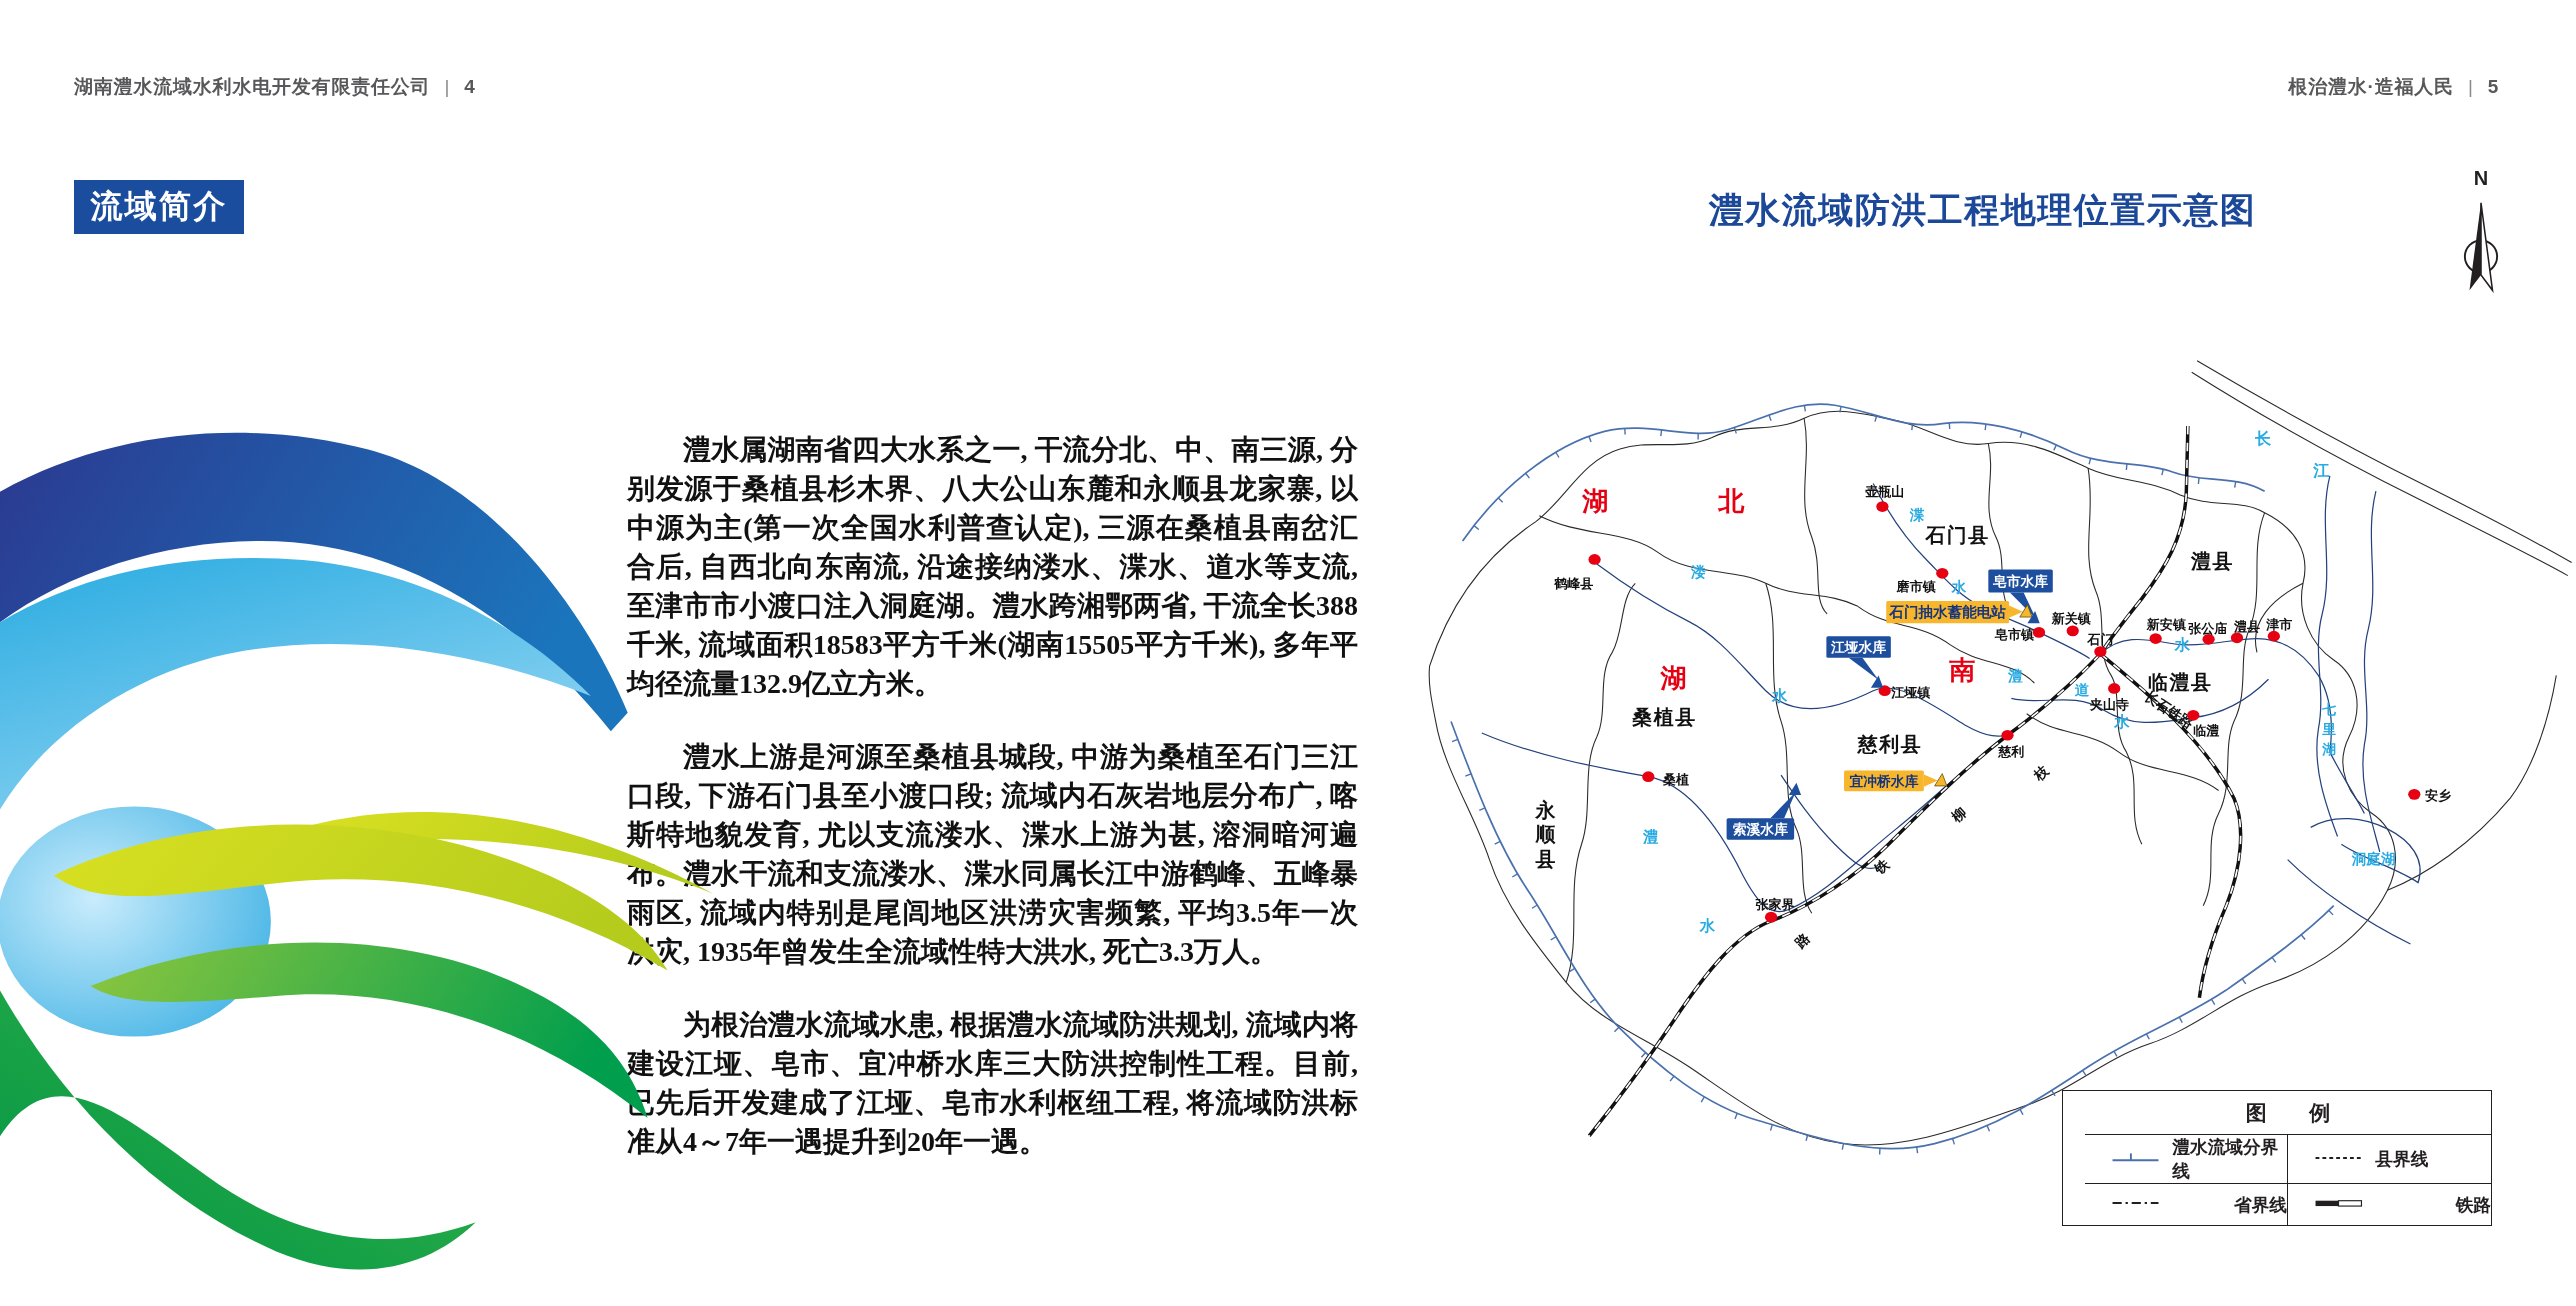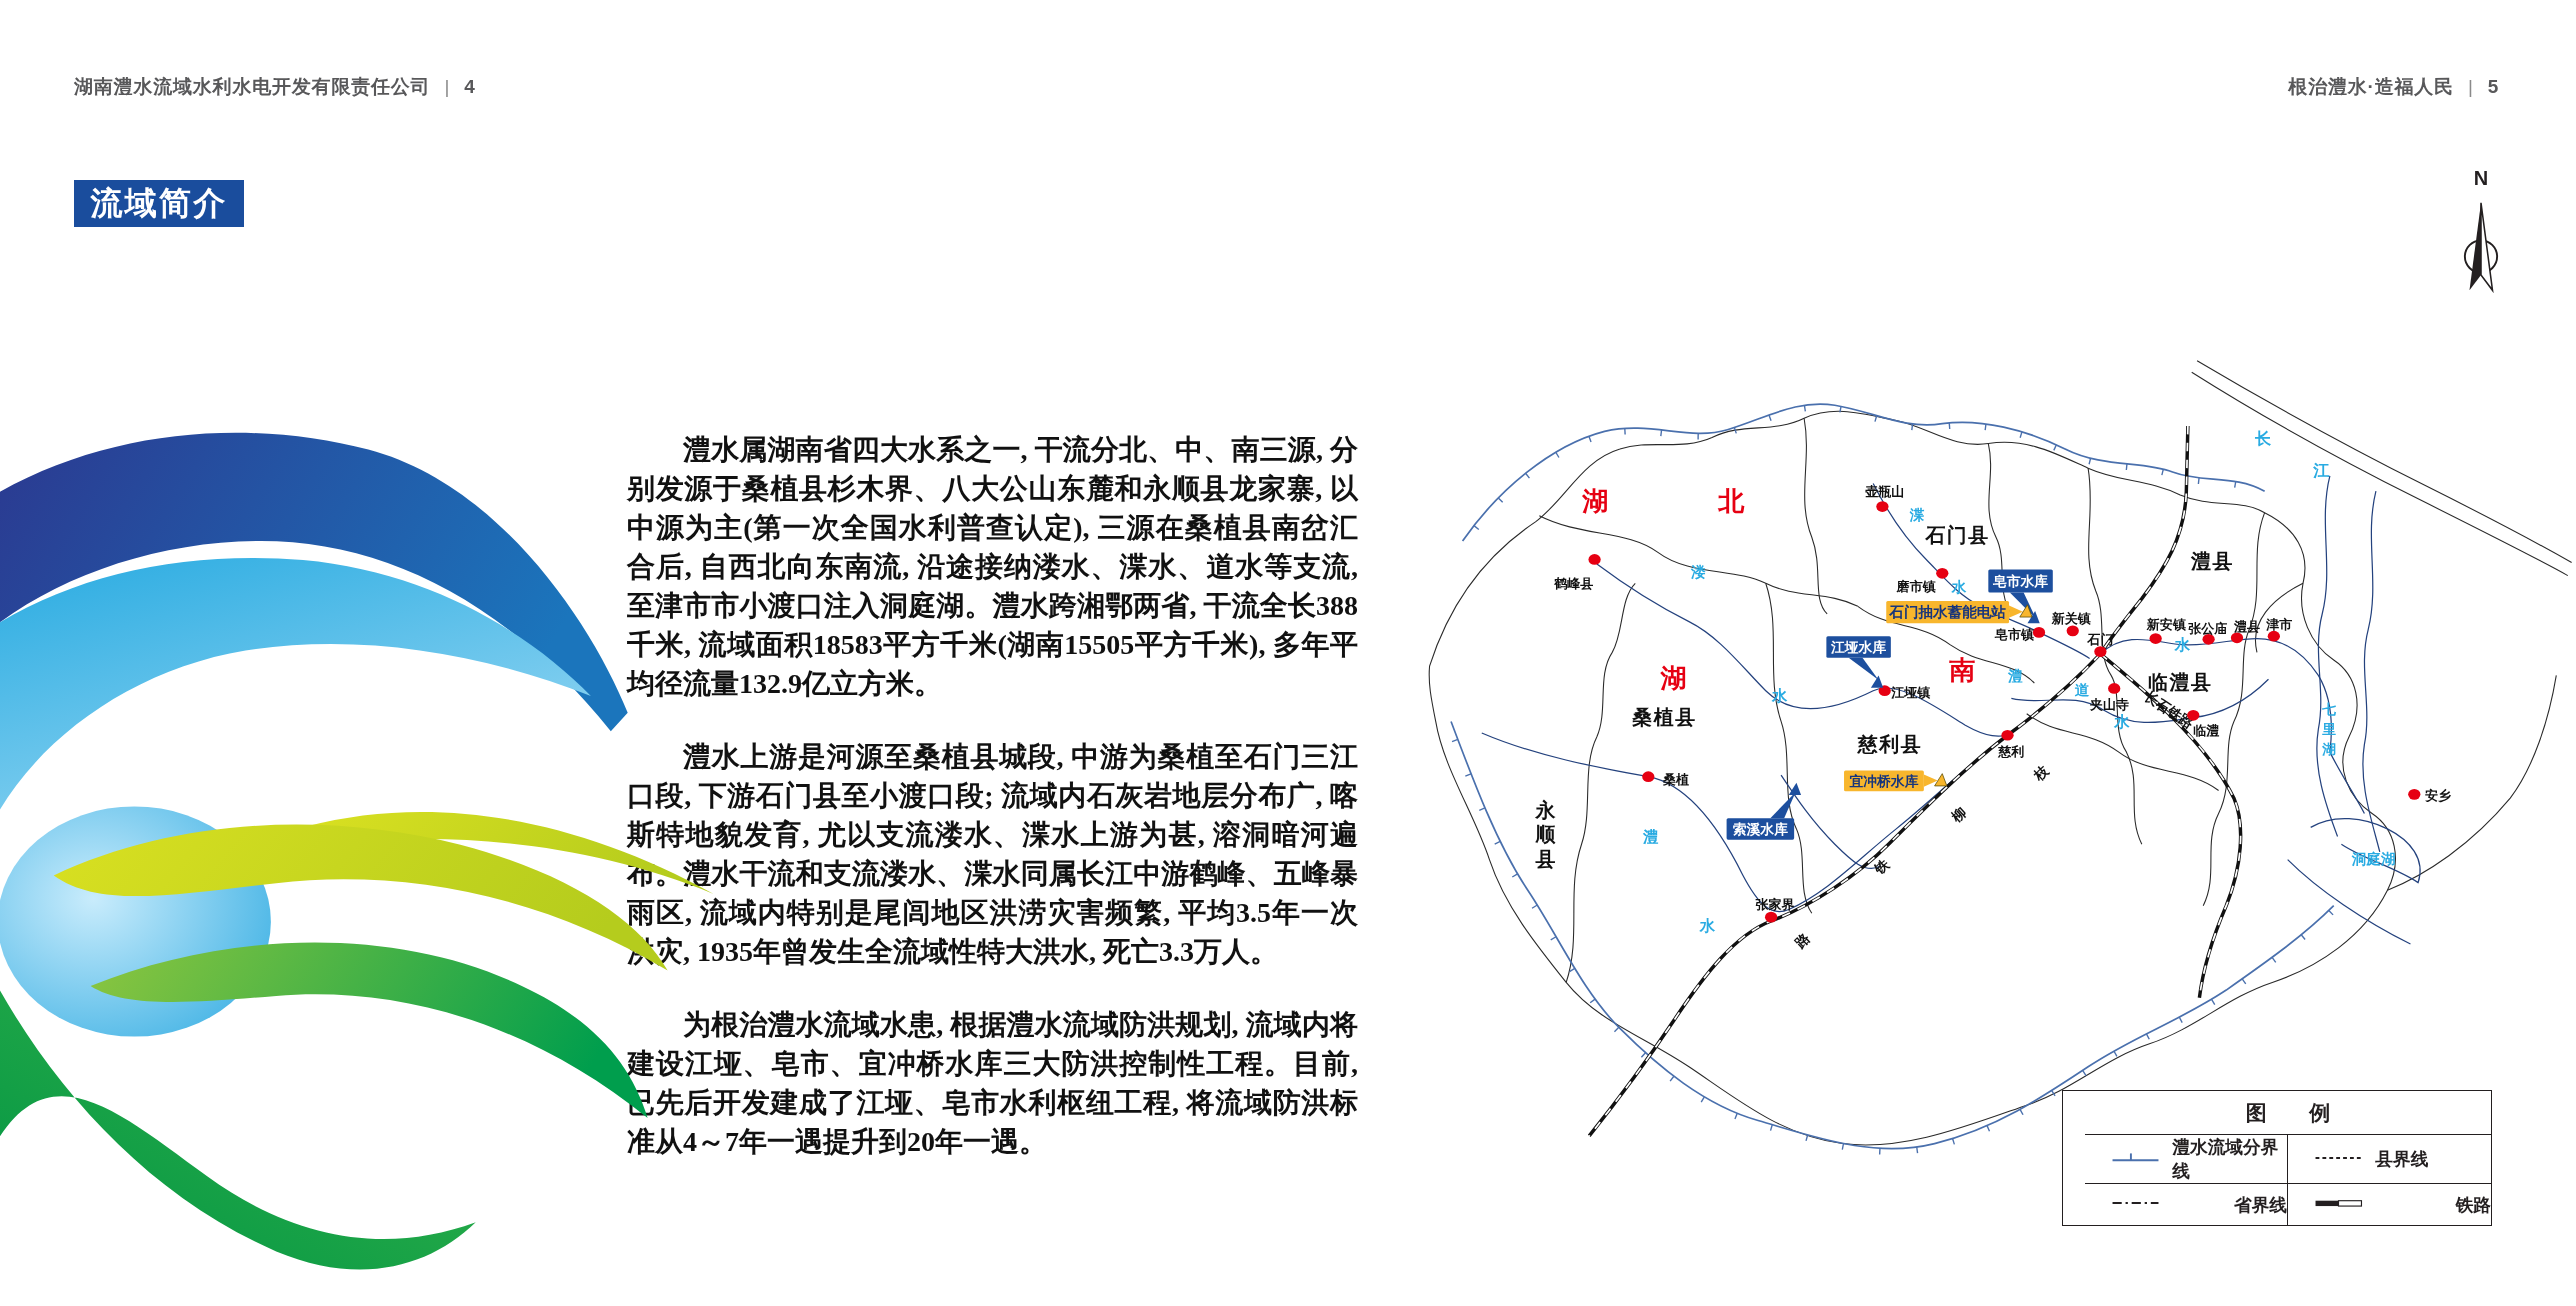--- a/index.html
+++ b/index.html
@@ -4,21 +4,21 @@
 <style>
   html,body{margin:0;padding:0;background:#ffffff;}
   .page{position:relative;width:2576px;height:1306px;background:#ffffff;overflow:hidden;
         font-family:"Liberation Sans",sans-serif;color:#1a1a1a;}
   
   .hdr{position:absolute;top:74px;font-size:19px;font-weight:bold;color:#58585a;letter-spacing:0.8px;}
   .hdr .sep{margin:0 14px;color:#8a8a8a;font-weight:normal;}
   #hdr-left{left:74px;}
   #hdr-right{right:77px;text-align:right;}
   
-  .title-badge{position:absolute;left:74px;top:180px;width:170px;height:47px;background:#1a4d9d;
+  .title-badge{position:absolute;left:74px;top:180px;width:170px;height:54px;background:#1a4d9d;
         display:flex;align-items:center;justify-content:center;}
   .title-badge span{color:#ffffff;font-size:32px;font-weight:bold;letter-spacing:2.3px;}
   #body-text{position:absolute;left:627px;top:430px;width:731px;
         font-family:"Liberation Serif",serif;font-size:28px;line-height:39px;
         font-weight:bold;color:#111111;text-align:justify;}
   #body-text p{margin:0 0 34px 0;text-indent:2em;}
   
   #map-title{position:absolute;left:1706px;top:187px;width:553px;text-align:center;
         font-size:35px;font-weight:bold;color:#1c4899;letter-spacing:1.5px;}
   
@@ -97,20 +97,21 @@
     </defs>
     <path fill="url(#g-dark)" d="M0,640 C150,556 330,546 480,585 C650,630 770,810 818,928 L796,952 C660,782 500,704 340,704 C215,704 90,744 0,810 Z"></path>
     <path fill="url(#g-light)" d="M0,810 C110,744 250,717 395,729 C560,744 690,824 770,906 C620,847 460,824 320,847 C180,870 60,954 0,1054 Z"></path>
     <ellipse cx="175" cy="1200" rx="178" ry="150" fill="url(#g-eye)"></ellipse>
     <path fill="url(#g-yg)" d="M400,1076 C560,1034 745,1062 930,1164 C760,1094 575,1082 430,1100 C410,1094 400,1086 400,1076 Z"></path>
     <path fill="url(#g-yg)" d="M70,1140 C230,1064 430,1057 600,1100 C740,1137 832,1197 870,1264 C700,1162 520,1132 360,1150 C230,1164 132,1184 70,1140 Z"></path>
     <path fill="url(#g-green)" d="M118,1284 C300,1210 520,1207 680,1284 C772,1327 822,1384 844,1456 C690,1332 520,1284 360,1297 C242,1307 162,1312 118,1284 Z"></path>
     <path fill="url(#g-green2)" d="M0,1290 C80,1430 200,1560 360,1630 C470,1676 560,1650 620,1592 C500,1636 380,1612 270,1532 C160,1452 70,1372 0,1480 Z"></path>
   </svg>
 
+  <div id="map-title">澧水流域防洪工程地理位置示意图</div>
 
   <div id="compass">
     <div class="n">N</div>
     <svg style="position:absolute;left:0;top:21.5px;" width="54" height="109" viewBox="0 0 70 142">
       <circle cx="35" cy="88" r="21" fill="none" stroke="#231f20" stroke-width="2.5"></circle>
       <polygon points="35,18 20,132 35,112" fill="#231f20"></polygon>
       <polygon points="35,18 50,132 35,112" fill="#ffffff" stroke="#231f20" stroke-width="2"></polygon>
     </svg>
   </div>
 

